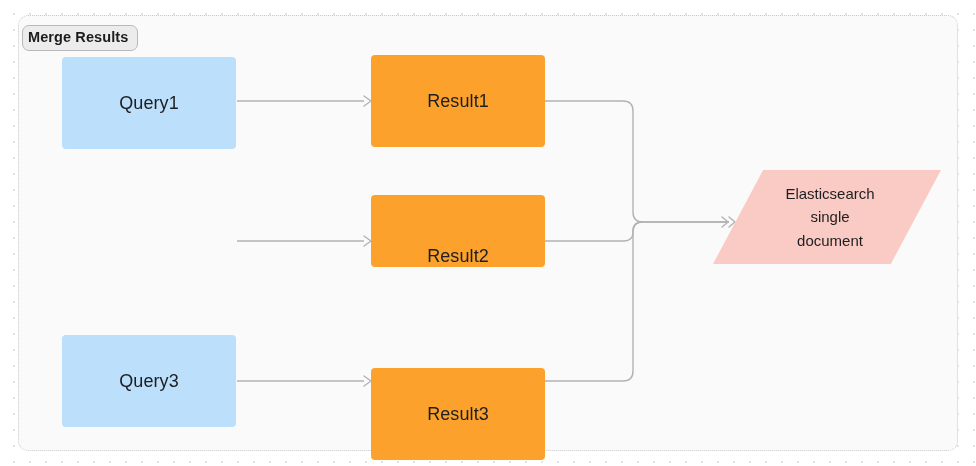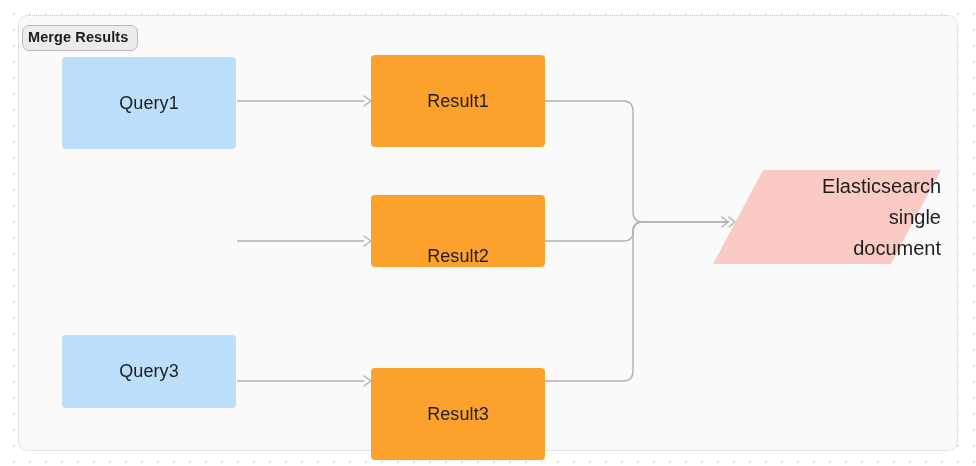--- a/index.html
+++ b/index.html
@@ -77,23 +77,23 @@
     position: absolute;
     inset: 0;
     background: #facbc4;
     clip-path: polygon(22% 0%, 100% 0%, 78% 100%, 0% 100%);
   }
   #doc-node .doc-label {
     position: absolute;
     inset: 0;
     display: flex;
     flex-direction: column;
-    align-items: flex-end;
+    align-items: center;
     justify-content: center;
-    font-size: 20px;
+    font-size: 15px;
     line-height: 1.55;
     color: #1e1e20;
     text-align: center;
     padding-left: 6px;
   }
 
   
   #edges {
     position: absolute;
     left: 0; top: 0;
@@ -154,21 +154,21 @@
       <path class="edge-head" d="M 722 217 L 728 222 L 722 227"></path>
       <path class="edge-head" d="M 729 217 L 735 222 L 729 227"></path>
     </g>
   </svg>
 
   <div id="group-label">Merge Results</div>
 
   <div class="node query" style="left:62px; top:57px; width:174px; height:92px;">
     <span>Query1</span>
   </div>
-  <div class="node query" style="left:62px; top:335px; width:174px; height:73px;">
+  <div class="node query" style="left:62px; top:335px; width:174px; height:92px;">
     <span>Query3</span>
   </div>
 
   <div class="node result" style="left:371px; top:55px; width:174px; height:92px;">
     <span>Result1</span>
   </div>
   <div class="node result" style="left:371px; top:195px; width:174px; height:72px;align-items:flex-end;">
     <span>Result2</span>
   </div>
   <div class="node result" style="left:371px; top:323px; width:174px; height:92px;margin-top:45px;">

